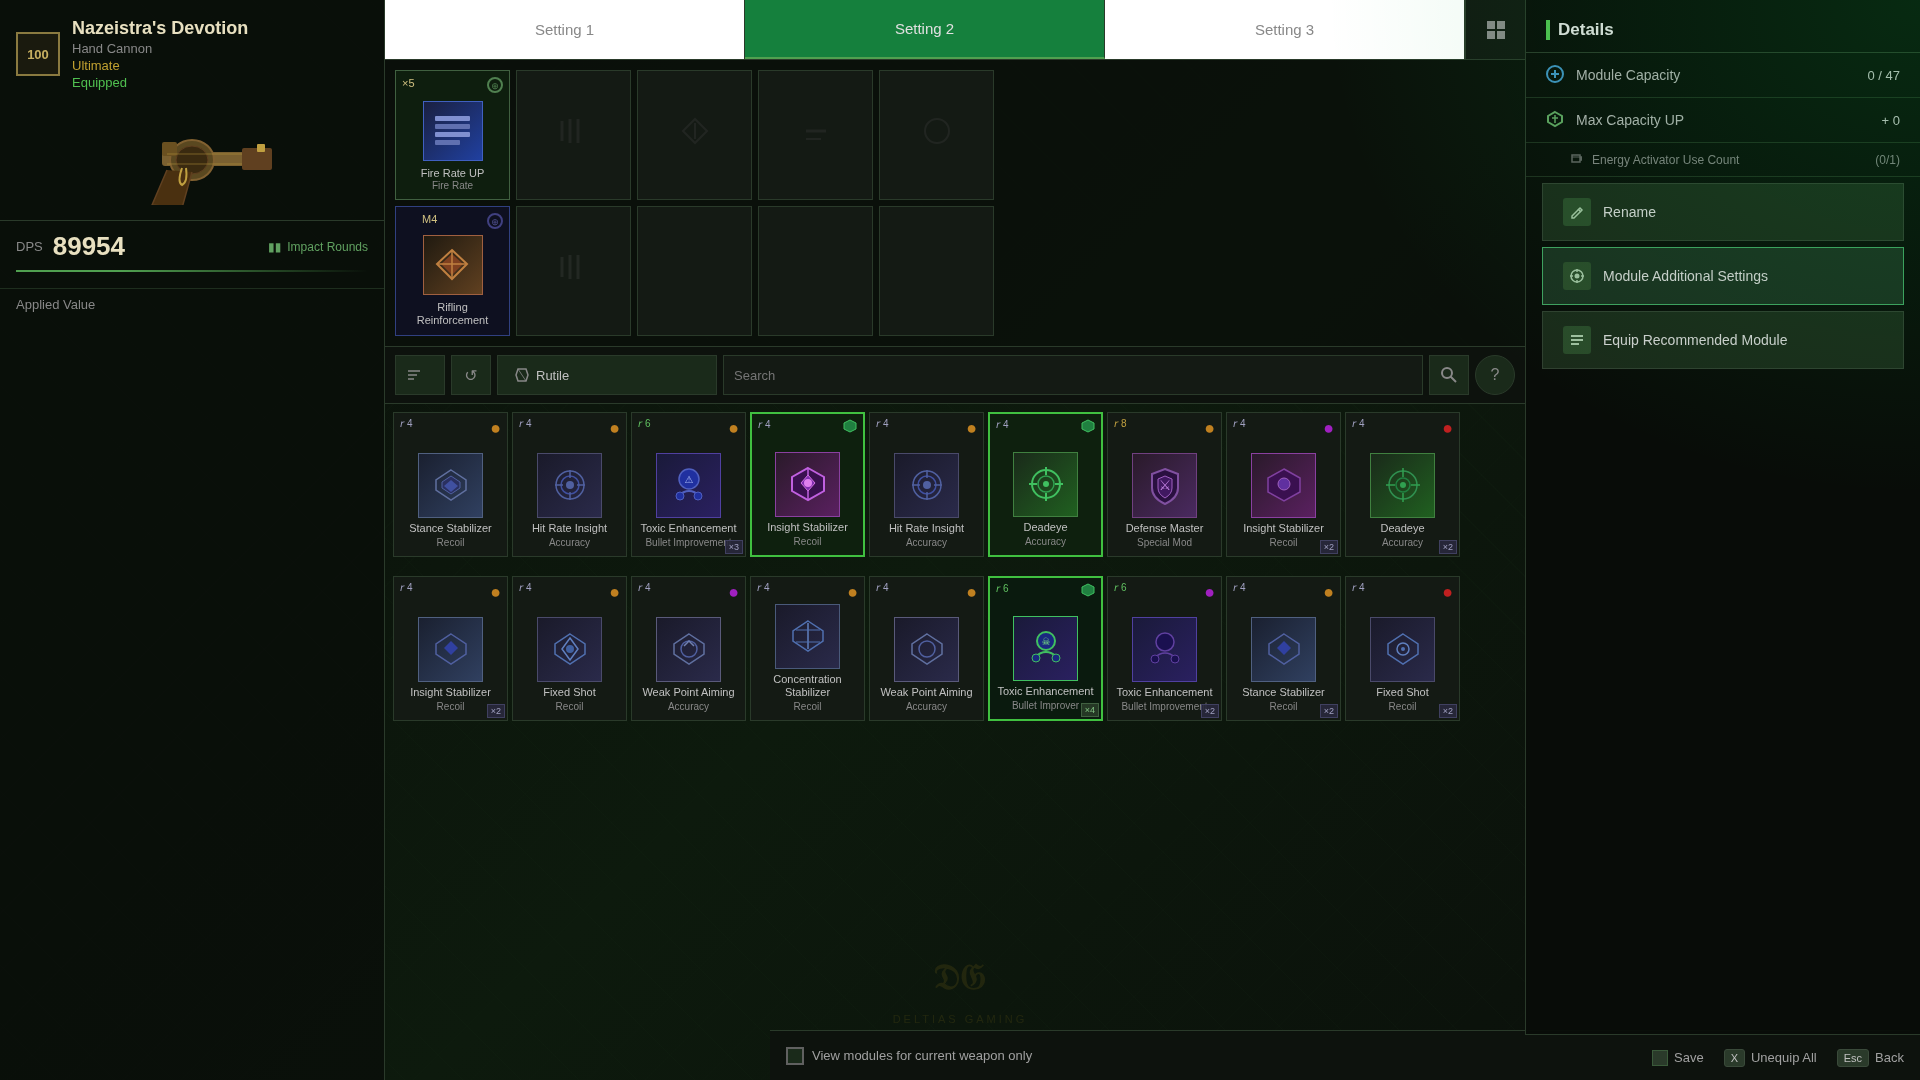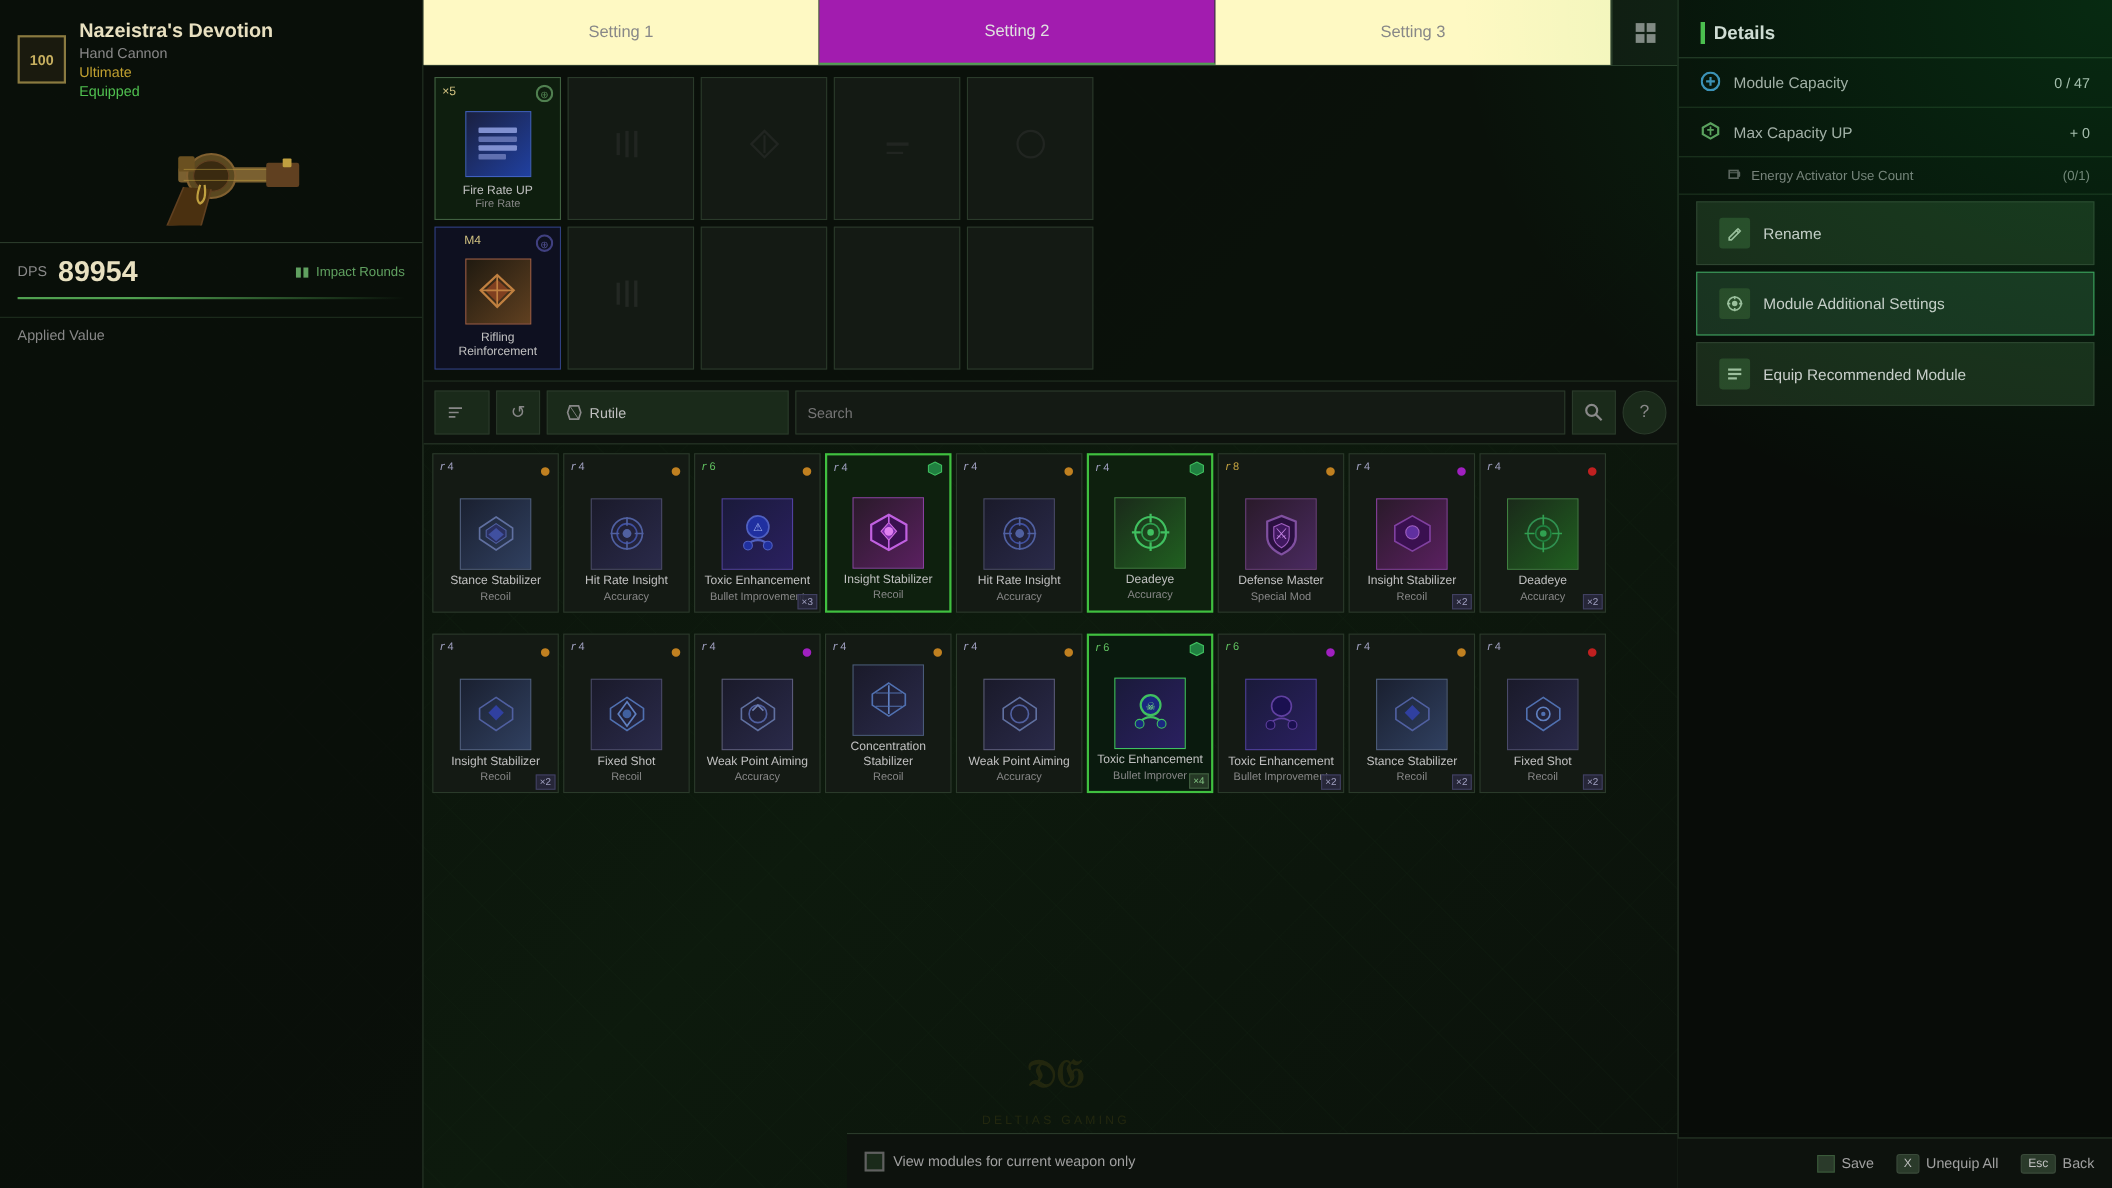--- a/index.html
+++ b/index.html
@@ -120,25 +120,25 @@
 
     .settings-tab {
       flex: 1;
       display: flex;
       align-items: center;
       justify-content: center;
       font-size: 15px;
       color: #888;
       cursor: pointer;
       border-right: 1px solid #2a3a2a;
-      background: #fef9c3;
+      background: #ffffff;
     }
 
     .settings-tab.active {
-      background: #a21caf;
+      background: #15803d;
       color: #e0e0e0;
       border-bottom: 2px solid #50a050;
       align-items: center;
     }
 
     .settings-tab-grid {
       width: 60px;
       display: flex; align-items: center; justify-content: center;
       background: #111811;
       border-left: 1px solid #2a3a2a;

